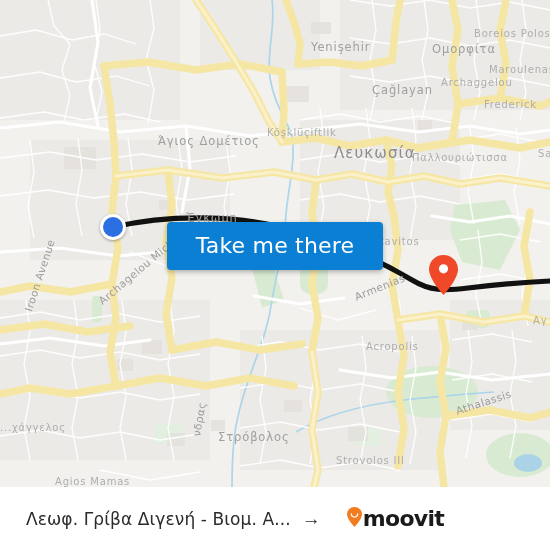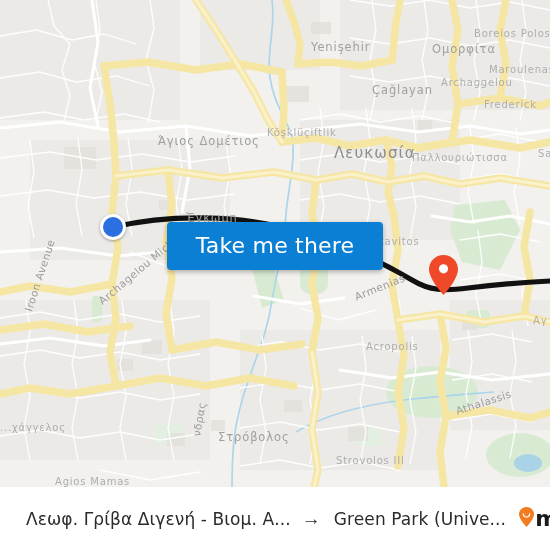--- a/index.html
+++ b/index.html
@@ -409,21 +409,20 @@
       </svg>
     </div>
 
     <button id="take-me-there">Take me there</button>
 
   </div>
 
   <div id="footer">
     <span class="foot-txt">Λεωφ. Γρίβα Διγενή - Βιομ. Α...</span>
     <span id="footer-arrow">→</span>
-    <span class="foot-txt">Green Park (Unive...</span>
     <span id="moovit-logo">
       <span>
         <svg viewBox="0 0 18 24" width="15" height="20">
           <path d="M9,0 C4,0 0,3.9 0,8.8 C0,15.2 9,24 9,24
                    C9,24 18,15.2 18,8.8 C18,3.9 14,0 9,0 Z" fill="#f47c20"></path>
           <path d="M5.2,8.2 C5.2,10.3 6.9,12 9,12 C11.1,12 12.8,10.3 12.8,8.2" stroke="#ffffff" stroke-width="1.5" fill="none" stroke-linecap="round"></path>
         </svg>
       </span>
       <span id="moovit-wordmark">moovit</span>
     </span>

